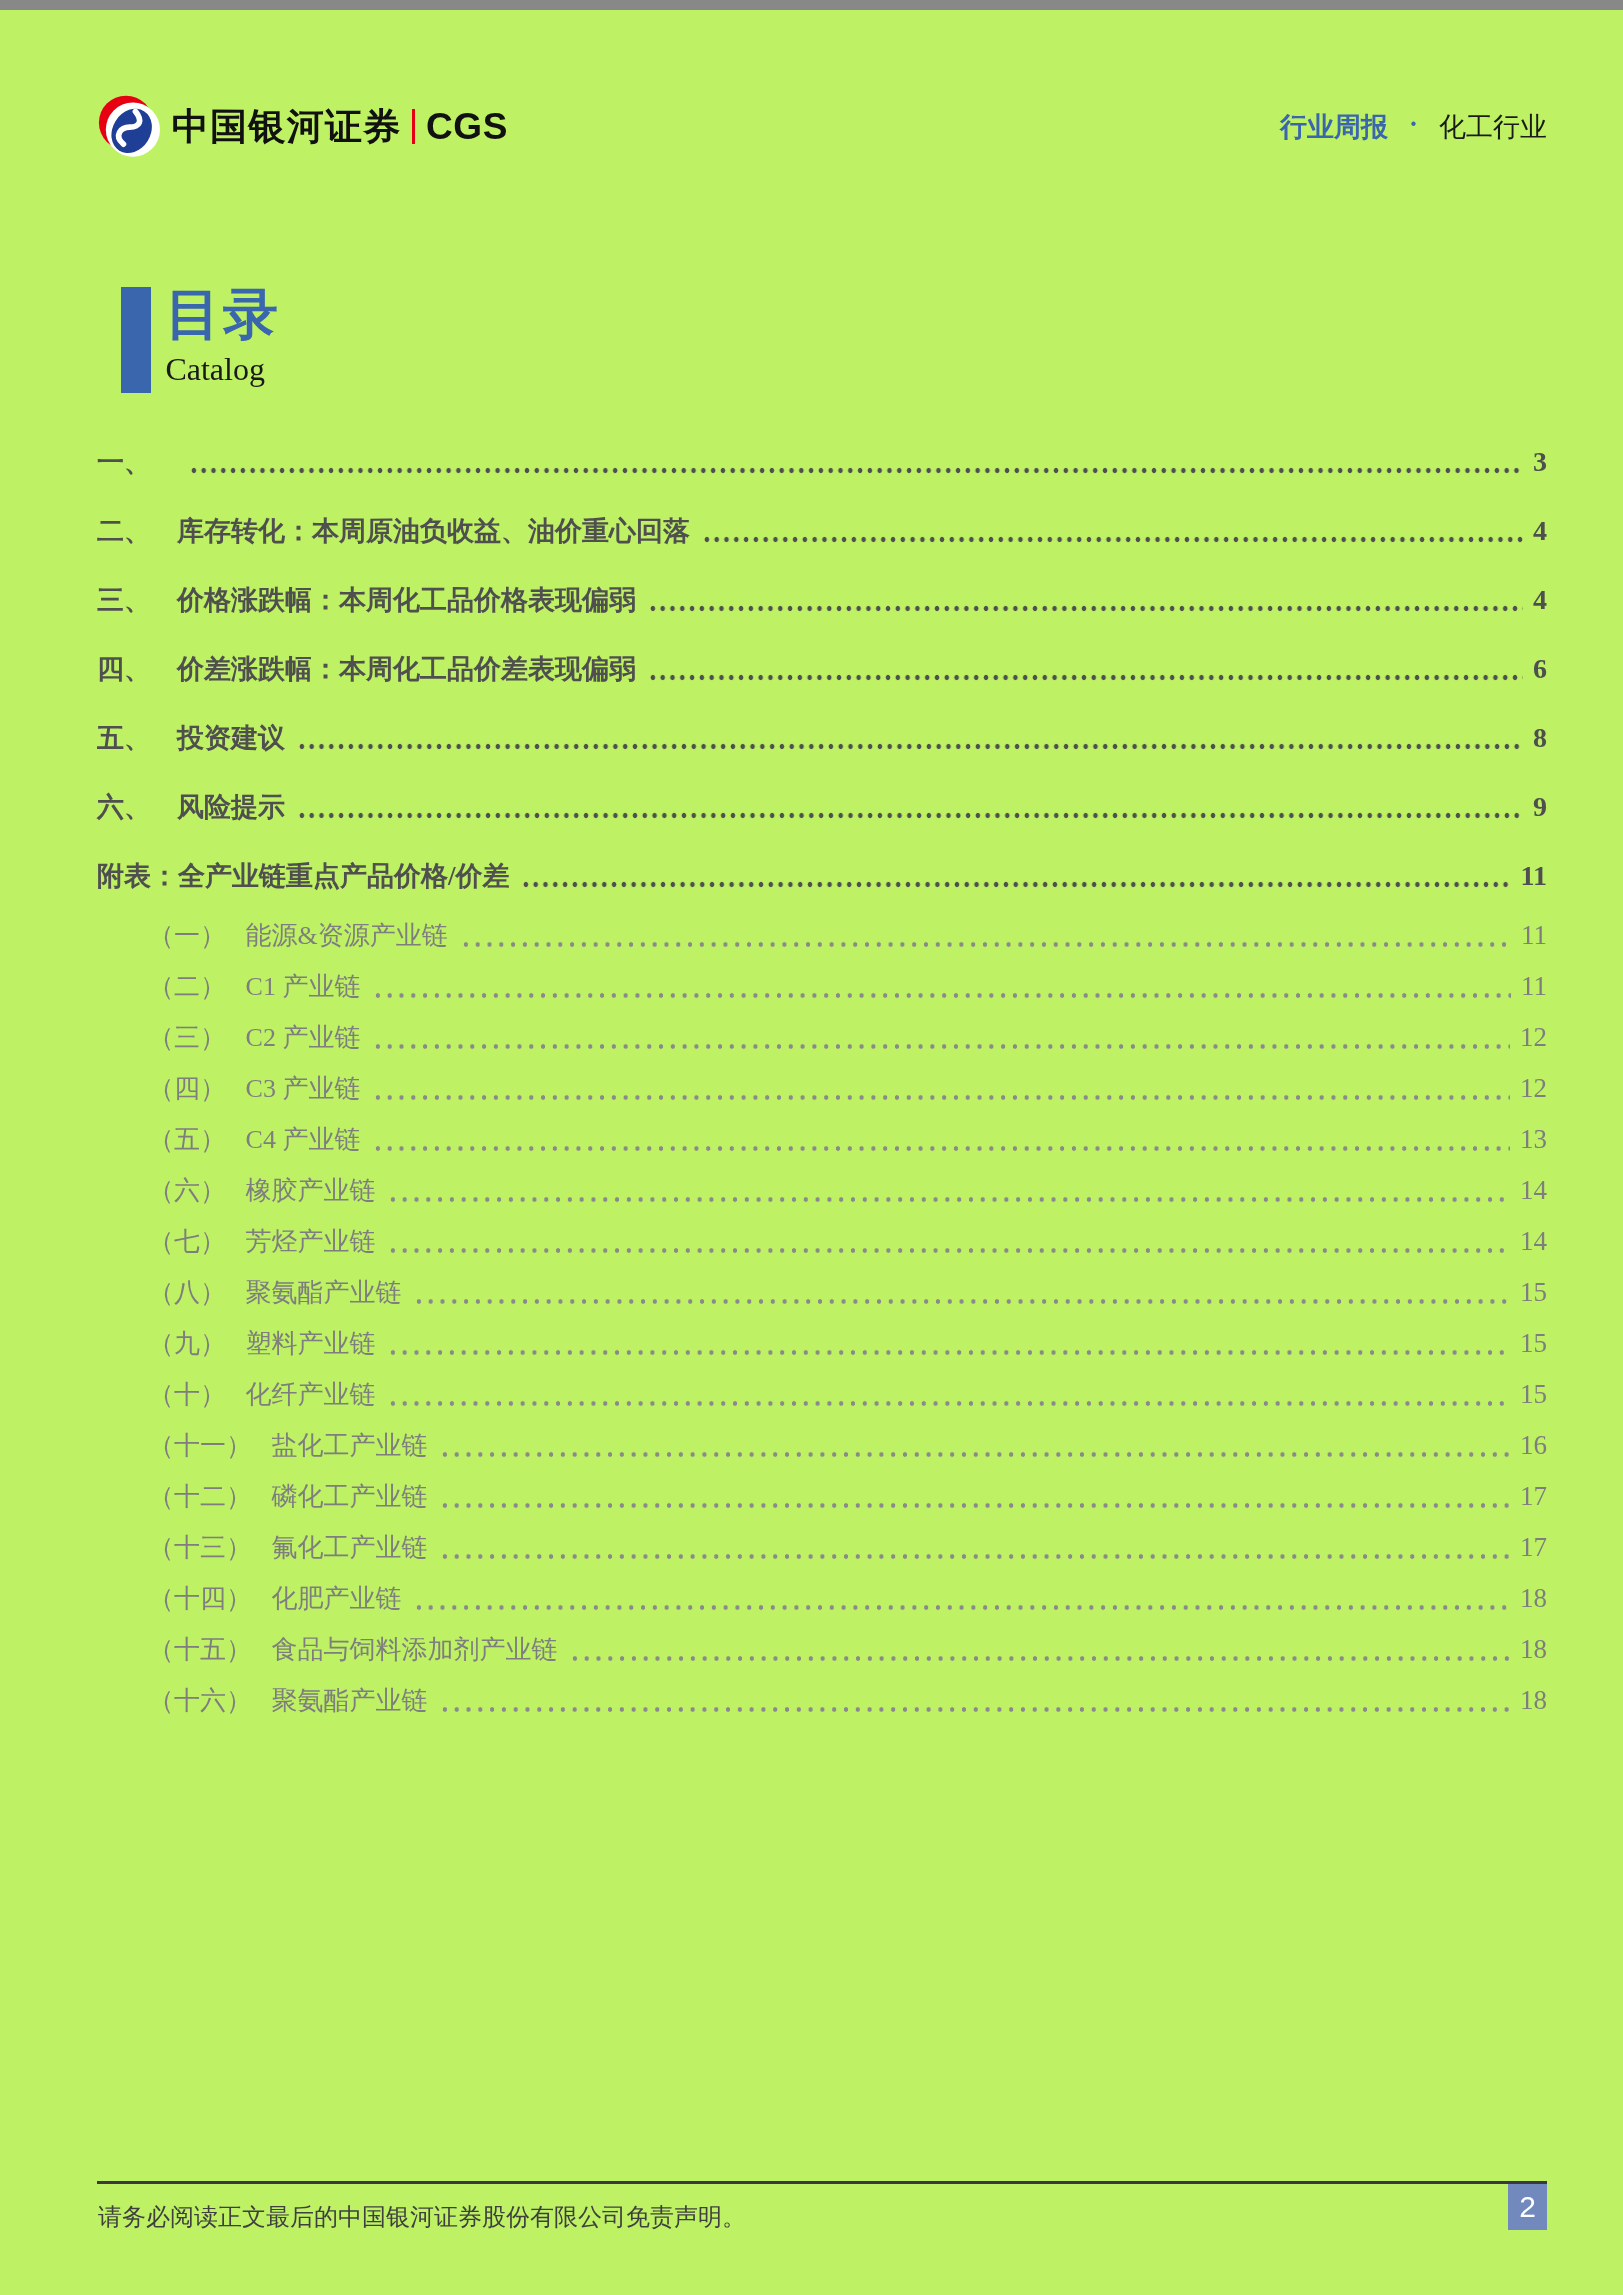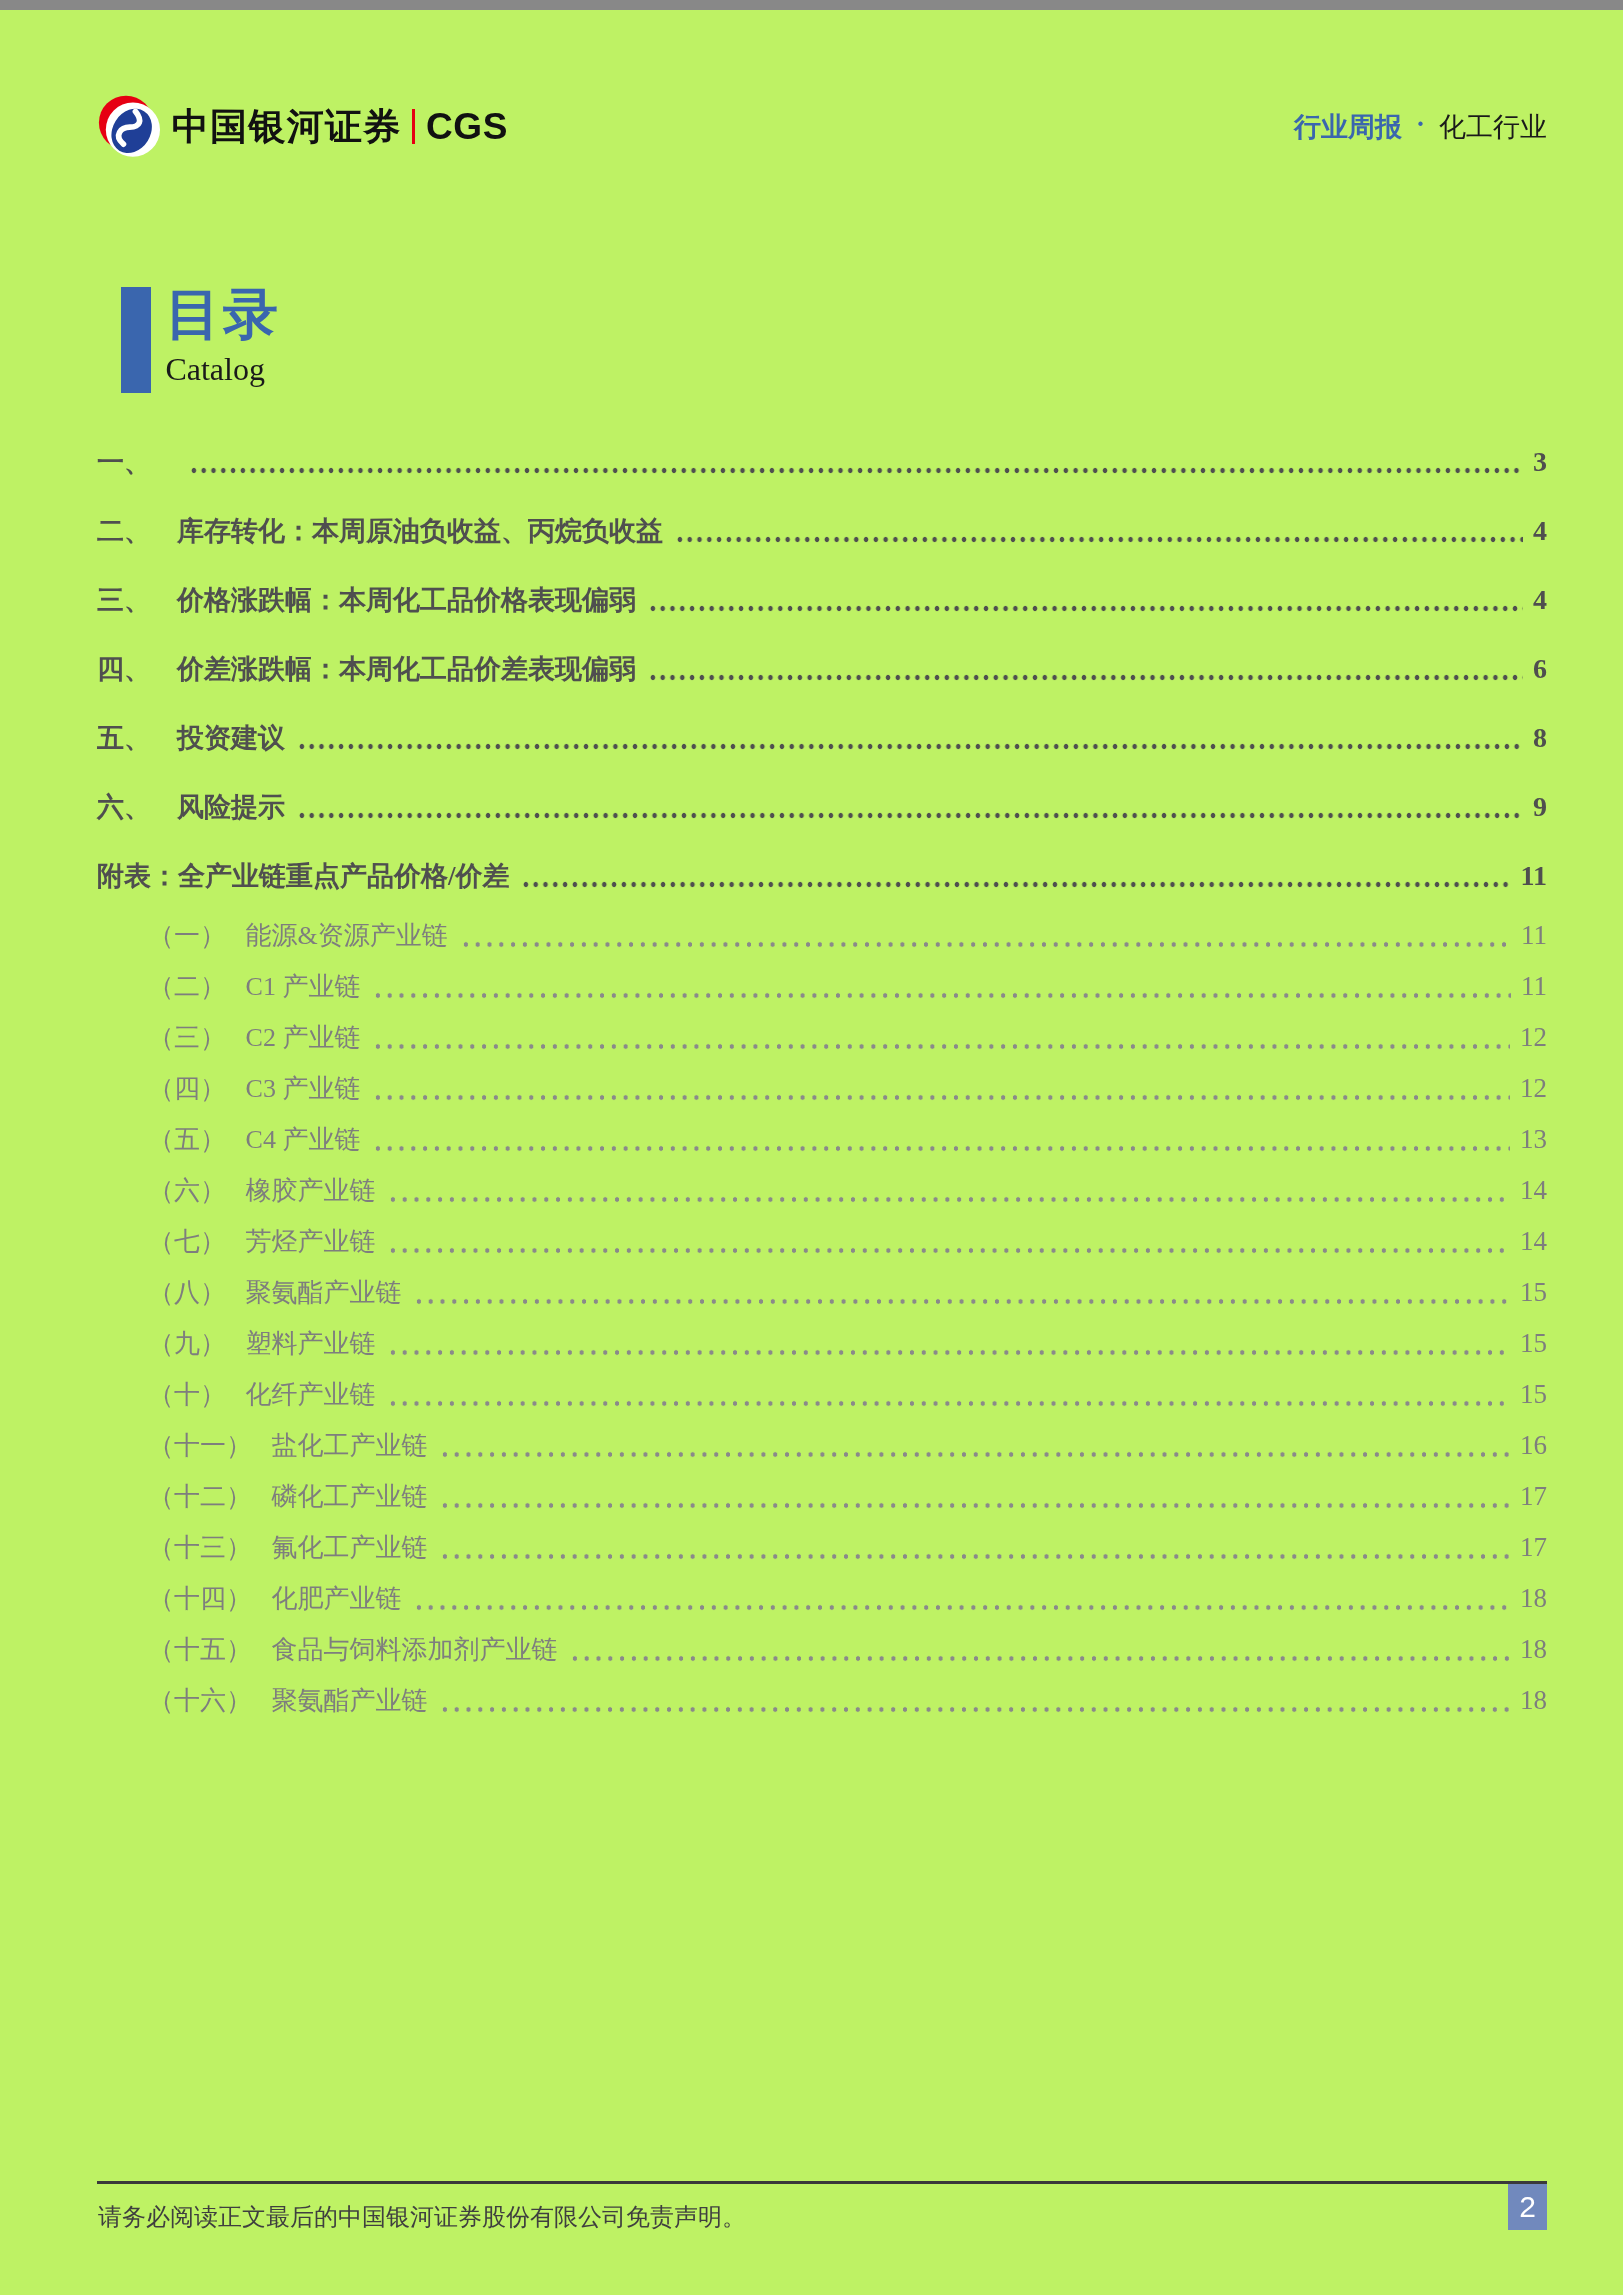--- a/index.html
+++ b/index.html
@@ -31,21 +31,21 @@
   .brand svg{width:63px;height:63px;margin-right:11.8px;}
   .logo-cn{
     font-family:"Liberation Sans","DejaVu Sans",sans-serif;
     font-weight:bold;font-size:37px;color:#111;letter-spacing:1.3px;
   }
   .logo-divider{display:inline-block;width:3.3px;height:35px;background:var(--logo-red);margin:0 10.5px;}
   .logo-en{
     font-family:"Liberation Sans","DejaVu Sans",sans-serif;
     font-weight:bold;font-size:37px;color:#111;letter-spacing:0.7px;
   }
-  .header-right{font-size:27px;display:flex;align-items:flex-start;gap:14px;font-family:Liberation Serif, serif;}
+  .header-right{font-size:27px;display:flex;align-items:flex-start;gap:21px;font-family:Liberation Serif, serif;}
   .doc-type{color:var(--accent);font-weight:bold;}
   .dot-sep{color:var(--accent);font-weight:bold;}
   .industry{color:#1a1a1a;}
 
   
   .title-block{
     position:absolute;left:97px;top:277px;
     display:flex;align-items:stretch;padding-left:24px;
   }
   .accent-bar{width:30px;background:var(--accent);margin-right:14.4px;height:106px;}
@@ -124,21 +124,21 @@
   </section>
 
   <nav class="toc" id="toc">
       <div class="row l1">
         <span class="num">一、</span>
         <span class="leader"></span>
         <span class="page-num">3</span>
       </div>
       <div class="row l1">
         <span class="num">二、</span>
-        <span class="label">库存转化：本周原油负收益、丙烷负收益</span>
+        <span class="label">库存转化：本周原油负收益、油价重心回落</span>
         <span class="leader"></span>
         <span class="page-num">4</span>
       </div>
       <div class="row l1">
         <span class="num">三、</span>
         <span class="label">价格涨跌幅：本周化工品价格表现偏弱</span>
         <span class="leader"></span>
         <span class="page-num">4</span>
       </div>
       <div class="row l1">

